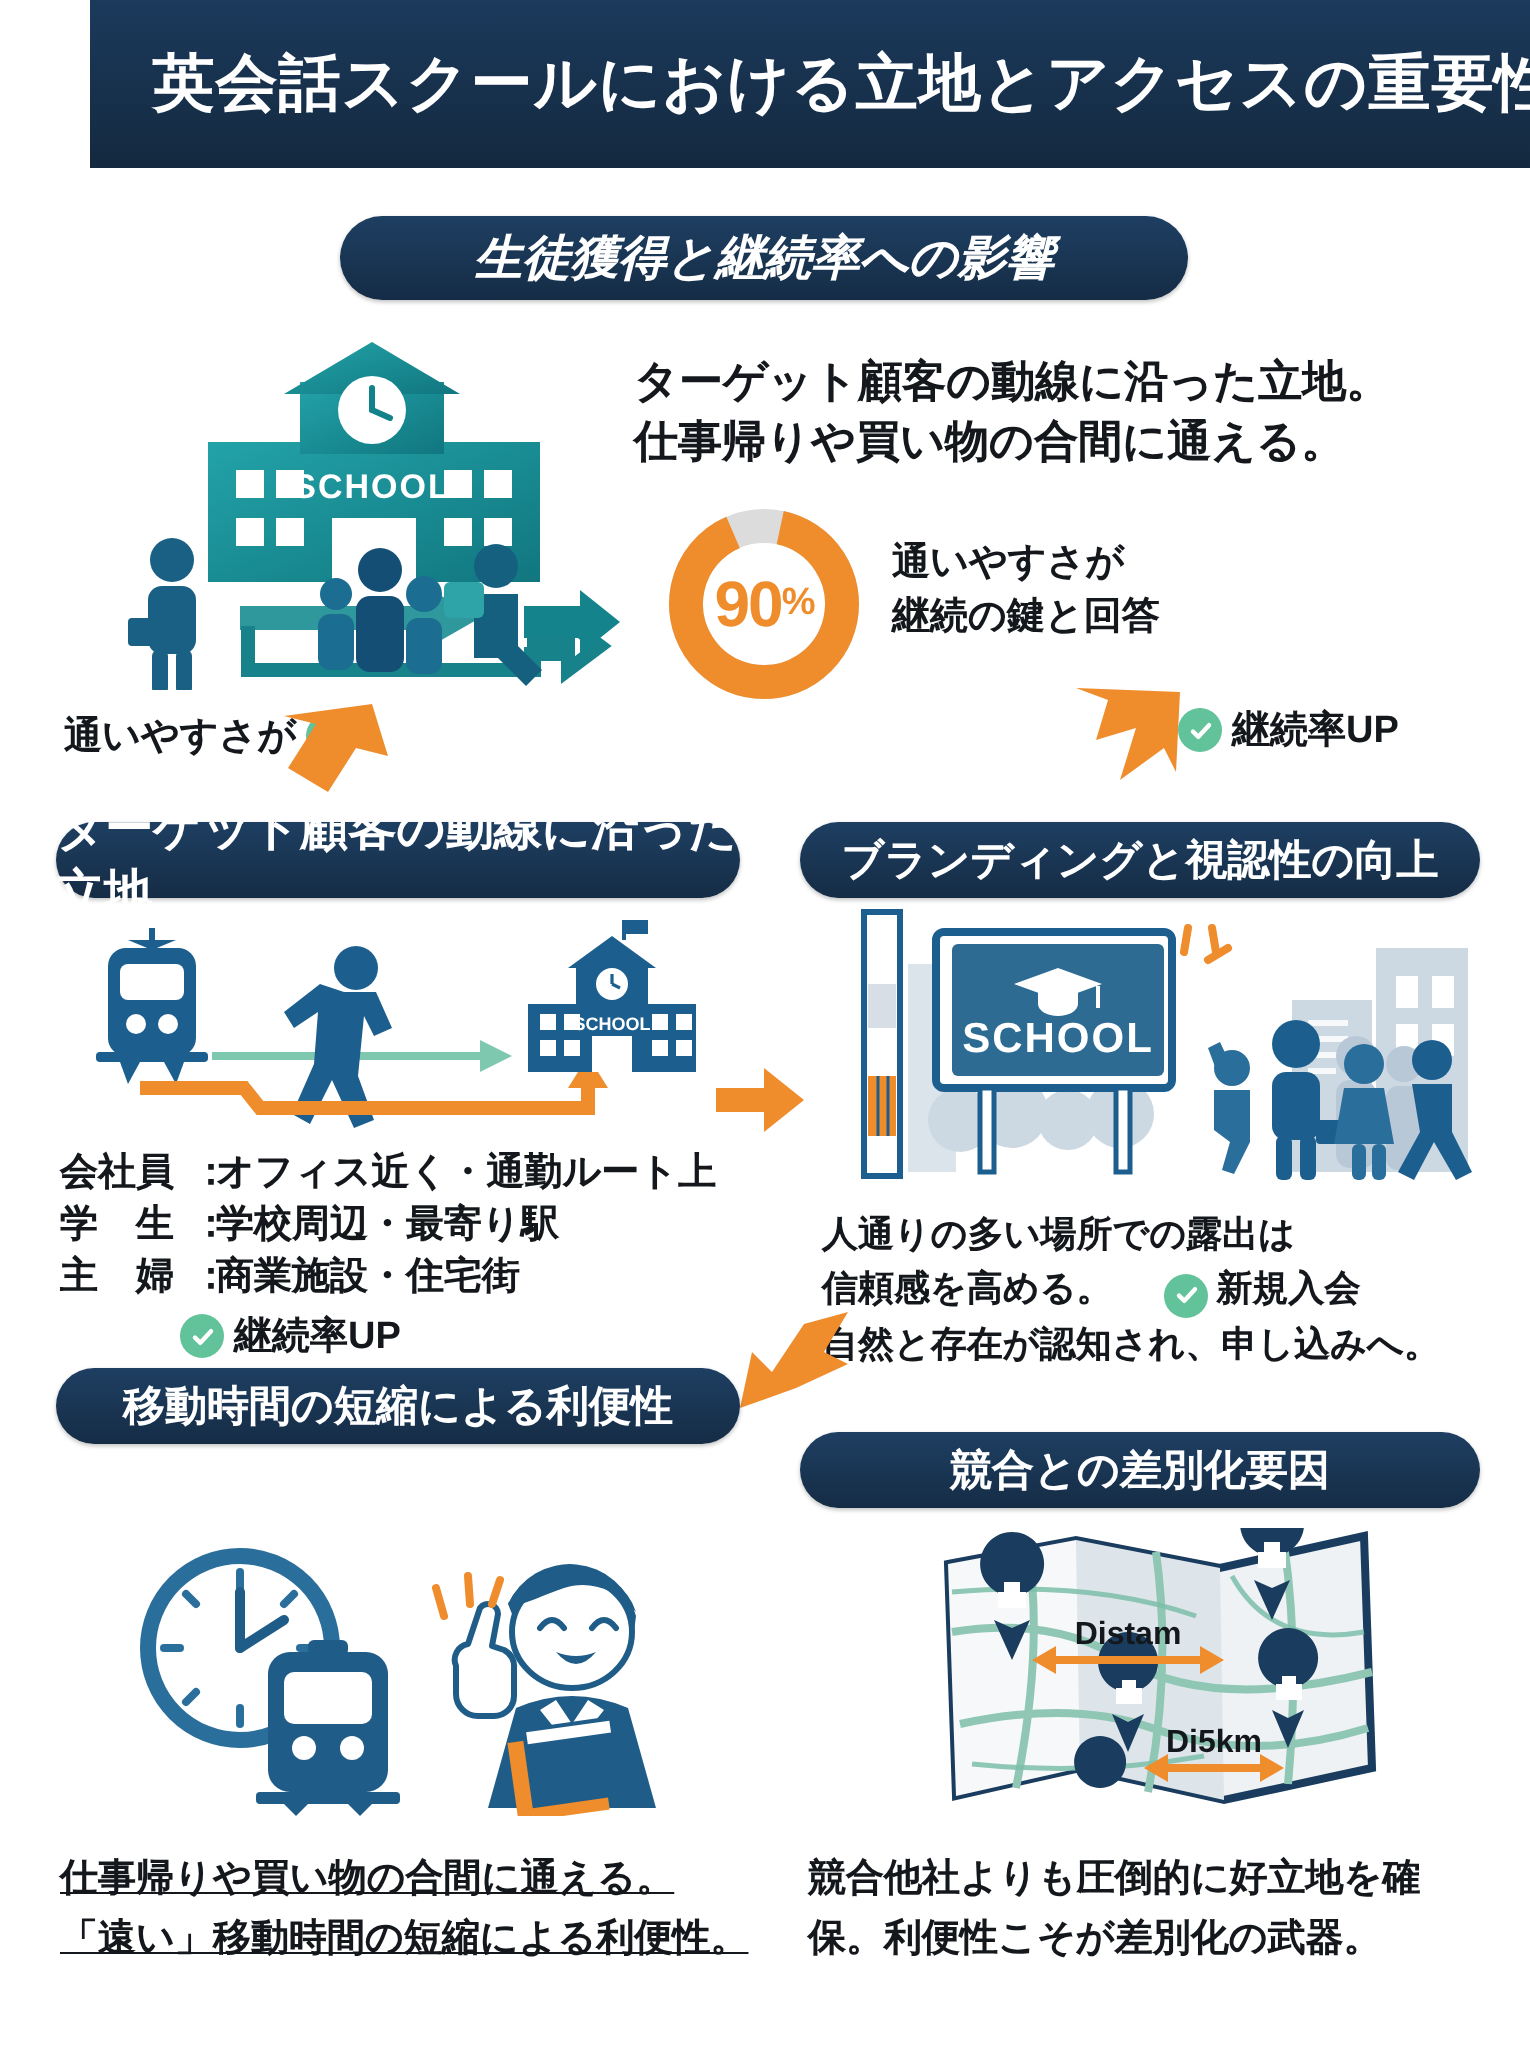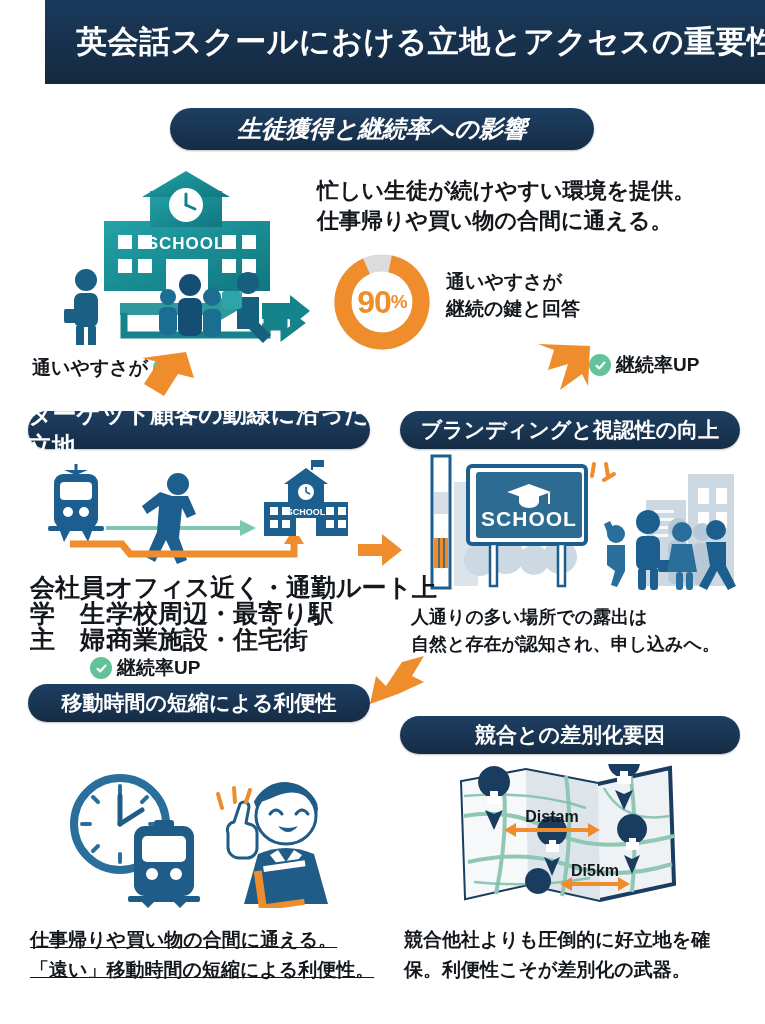--- a/index.html
+++ b/index.html
@@ -47,21 +47,21 @@
   #pill-r3     { left: 400px; top: 716px; width: 340px; height: 38px; font-size: 21px; }
 
   
   .tblock { position: absolute; color: #14181c; font-weight: bold; }
   .tblock .ln { white-space: nowrap; }
 
   #lead-text { left: 317px; top: 176px; font-size: 22px; line-height: 30px; }
 
   #donut-caption { left: 446px; top: 268px; font-size: 19px; line-height: 27px; }
 
-  #seg-list { left: 30px; top: 574px; font-size: 25px; line-height: 26px; }
+  #seg-list { left: 30px; top: 574px; font-size: 19px; line-height: 26px; }
   #seg-list .row { display: flex; white-space: nowrap; }
   #seg-list .key { display: inline-block; width: 66px; letter-spacing: 0; }
   #seg-list .sep { width: 12px; text-align: center; }
 
   #brand-text { left: 411px; top: 604px; font-size: 18px; line-height: 27px; }
   #brand-text .inline-badge { display: inline-flex; align-items: center; vertical-align: -4px; margin: 0 4px 0 26px; }
 
   #bottom-left-text  { left: 30px;  top: 925px; font-size: 19px; line-height: 30px; text-decoration: underline; }
   #bottom-right-text { left: 404px; top: 925px; font-size: 19px; line-height: 30px; }
 
@@ -92,21 +92,21 @@
   #donut .pct .big { font-size: 32px; }
   #donut .pct .sml { font-size: 19px; }
 
   
   .illus { position: absolute; }
 
   #illus-school   { left: 62px;  top: 163px; width: 262px; height: 182px; }
   #illus-route    { left: 26px;  top: 458px; width: 352px; height: 118px; }
   #illus-board    { left: 410px; top: 452px; width: 340px; height: 142px; }
   #illus-commute  { left: 58px;  top: 762px; width: 304px; height: 146px; }
-  #illus-map      { left: 454px; top: 764px; width: 228px; height: 140px; }
+  #illus-map      { left: 466px; top: 764px; width: 228px; height: 140px; }
 </style>
 </head>
 <body>
 
 <div id="page">
 
   <div class="header-band">
     <div class="header-title">英会話スクールにおける立地とアクセスの重要性</div>
   </div>
 
@@ -178,21 +178,21 @@
       </g>
       <g fill="#16607f">
         <circle cx="186" cy="120" r="11"></circle>
         <path d="M175 134 h22 v26 l12 12 -8 8 -14 -14 h-12 z"></path>
         <rect x="160" y="128" width="20" height="18" rx="3" fill="#2fa4a8"></rect>
       </g>
     </svg>
   </div>
 
   <div class="tblock" id="lead-text">
-    <div class="ln">忙しい生徒が続けやすい環境を提供。</div>
+    <div class="ln">ターゲット顧客の動線に沿った立地。</div>
     <div class="ln">仕事帰りや買い物の合間に通える。</div>
   </div>
 
   <div id="donut">
     <svg viewBox="0 0 104 104" width="104" height="104">
       <circle cx="52" cy="52" r="39" fill="none" stroke="#dcdcdc" stroke-width="17"></circle>
       <circle cx="52" cy="52" r="39" fill="none" stroke="#ef8c2c" stroke-width="17" stroke-dasharray="220.6 245.0" stroke-dashoffset="0" transform="rotate(-78 52 52)" stroke-linecap="butt"></circle>
     </svg>
     <div class="pct">
       <span class="big">90</span>
@@ -405,20 +405,29 @@
     <span class="chk">
       <svg width="13" height="13" viewBox="0 0 13 13">
           <path d="M2.5 6.8 L5.2 9.4 L10.5 3.6" fill="none" stroke="#fff" stroke-width="2.2" stroke-linecap="round" stroke-linejoin="round"></path>
         </svg>
     </span>
     <span class="txt">継続率UP</span>
   </div>
 
   <div class="tblock" id="brand-text">
     <div class="ln">人通りの多い場所での露出は</div>
+    <div class="ln">
+      <span>信頼感を高める。</span><span class="inline-badge">
+          <span class="chk">
+            <svg width="13" height="13" viewBox="0 0 13 13">
+              <path d="M2.5 6.8 L5.2 9.4 L10.5 3.6" fill="none" stroke="#fff" stroke-width="2.2" stroke-linecap="round" stroke-linejoin="round"></path>
+            </svg>
+          </span>
+        </span><span>新規入会</span>
+    </div>
     <div class="ln">自然と存在が認知され、申し込みへ。</div>
   </div>
 
   <div class="arrow" style="left:358px; top:648px;">
     <svg width="74" height="62" viewBox="0 0 74 62">
       <polygon points="66,8 54,28 66,34 40,46 12,56 18,28 28,38 44,14" fill="#ef8c2c"></polygon>
     </svg>
   </div>
 
   <div class="pill" id="pill-l3">移動時間の短縮による利便性</div>

